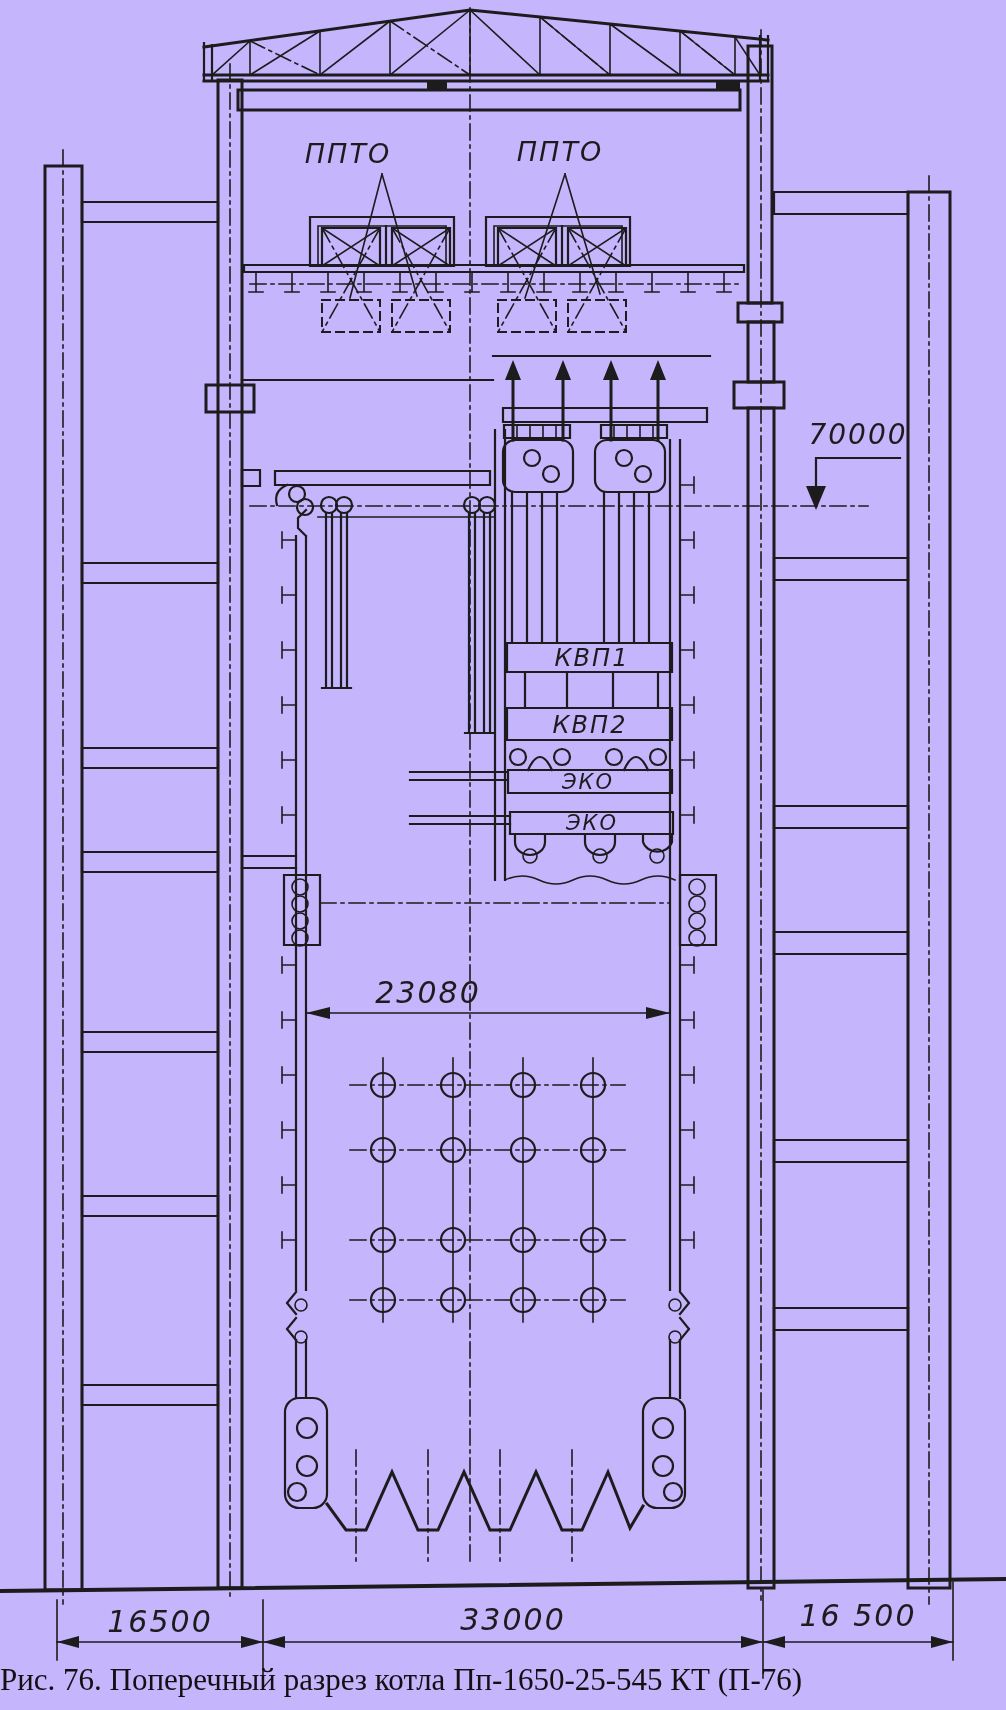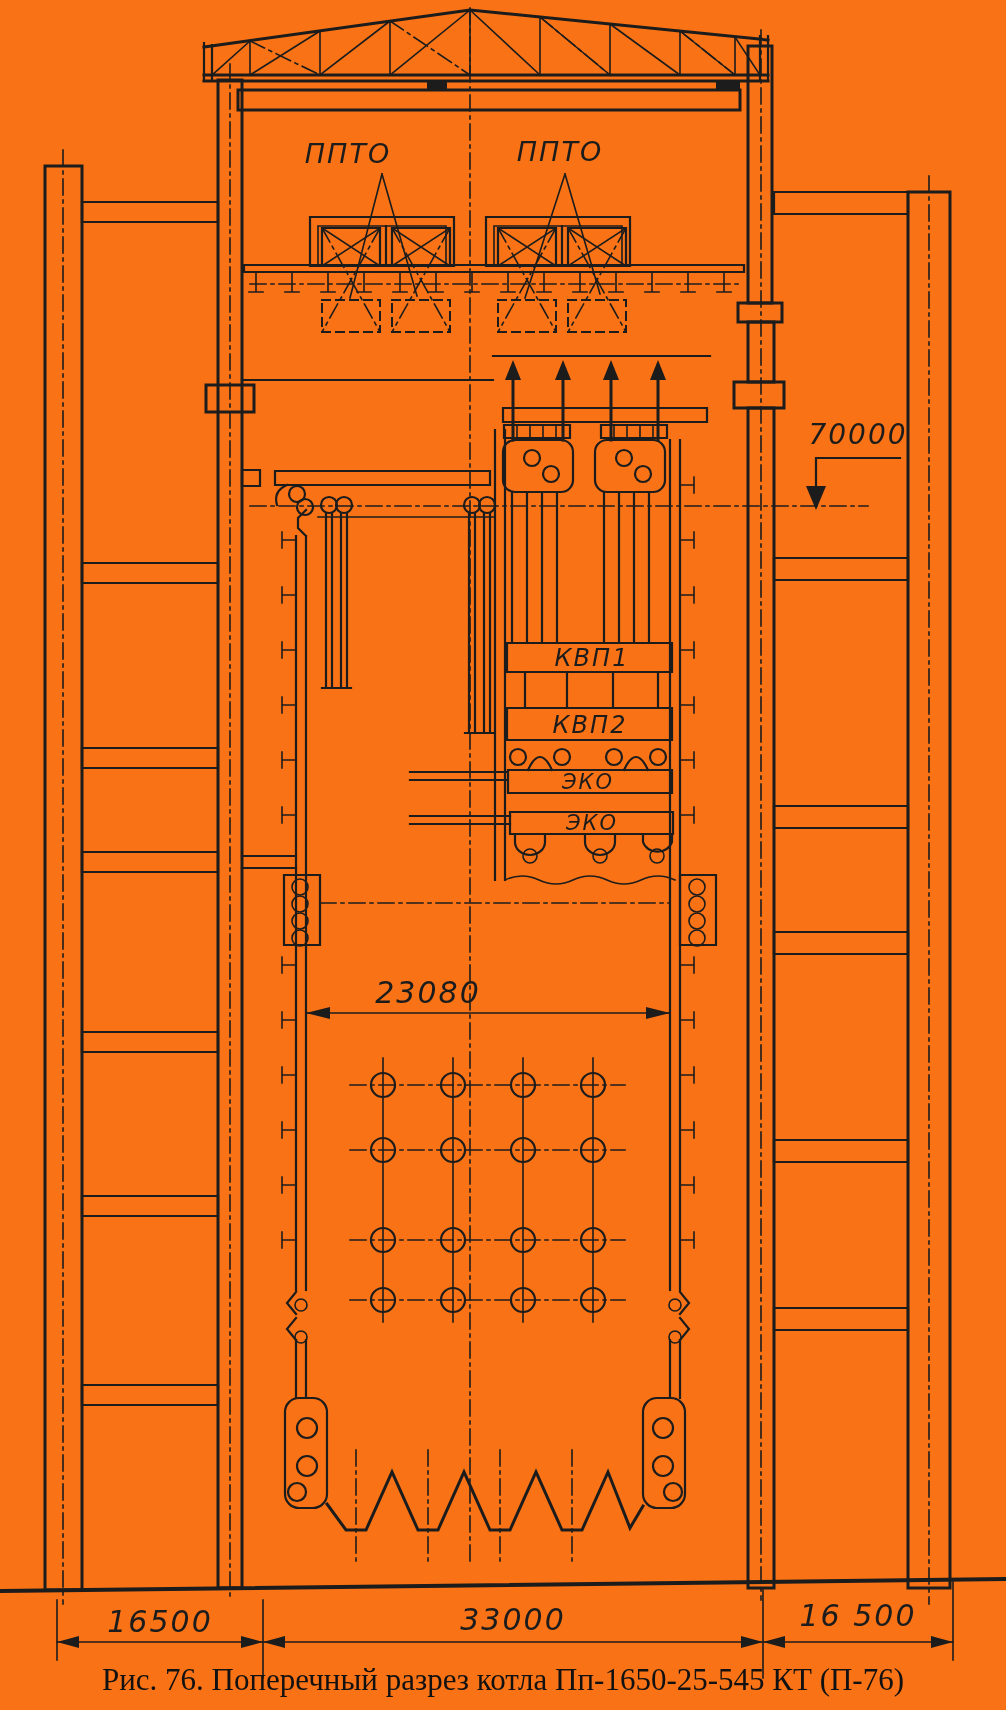--- a/index.html
+++ b/index.html
@@ -1,34 +1,34 @@
 <!DOCTYPE html>
 <html><head>
 <meta charset="utf-8">
 <style>
   html,body{margin:0;padding:0;background:#ffffff;}
   body{width:1006px;height:1710px;position:relative;font-family:"DejaVu Sans",sans-serif;}
-  .sheet{position:absolute;left:0;top:0;width:1006px;height:1710px;background:#f97316;color:#1c1c1c;}
+  .sheet{position:absolute;left:0;top:0;width:1006px;height:1710px;background:#c4b5fd;color:#1c1c1c;}
   svg{display:block;}
   svg *{vector-effect:non-scaling-stroke;}
   .ln{stroke:#1c1c1c;fill:none;stroke-width:2;stroke-linecap:square;}
   .s1{stroke-width:1.6;}
   .s2{stroke-width:2.2;}
   .s3{stroke-width:3;}
   .s4{stroke-width:4;}
   .dd{stroke-dasharray:16 5 3 5;stroke-width:1.6;}
   .dsh{stroke-dasharray:8 6;stroke-width:2;}
   .fill{fill:#1c1c1c;stroke:none;}
   .dtext{font-family:"DejaVu Sans",sans-serif;font-style:italic;fill:#1c1c1c;letter-spacing:2px;}
   .t-ppto{font-size:27px;}
   .t-box{font-size:24px;}
   .t-eko{font-size:21px;}
   .t-dim{font-size:30px;}
   .t-elev{font-size:28px;}
-  .caption{position:absolute;left:0;top:1662px;width:1006px;text-align:center;
+  .caption{position:absolute;left:0;top:1662px;width:1006px;text-align:left;
     font-family:"Liberation Serif",serif;font-size:31px;color:#111;white-space:nowrap;}
 </style>
 </head>
 <body>
 
 <div class="sheet">
 <svg width="1006" height="1710" viewBox="0 0 1006 1710">
 
   <path class="ln dd" d="M470,8 V1562"></path>
 

